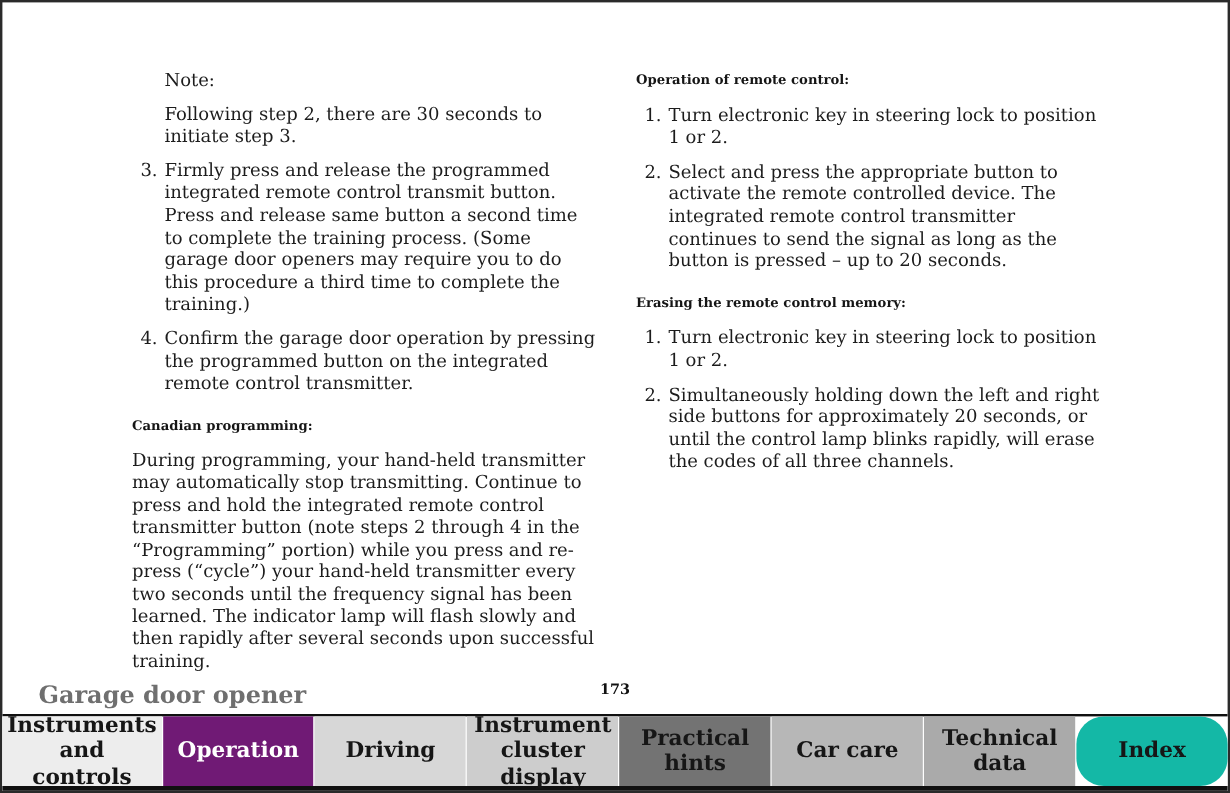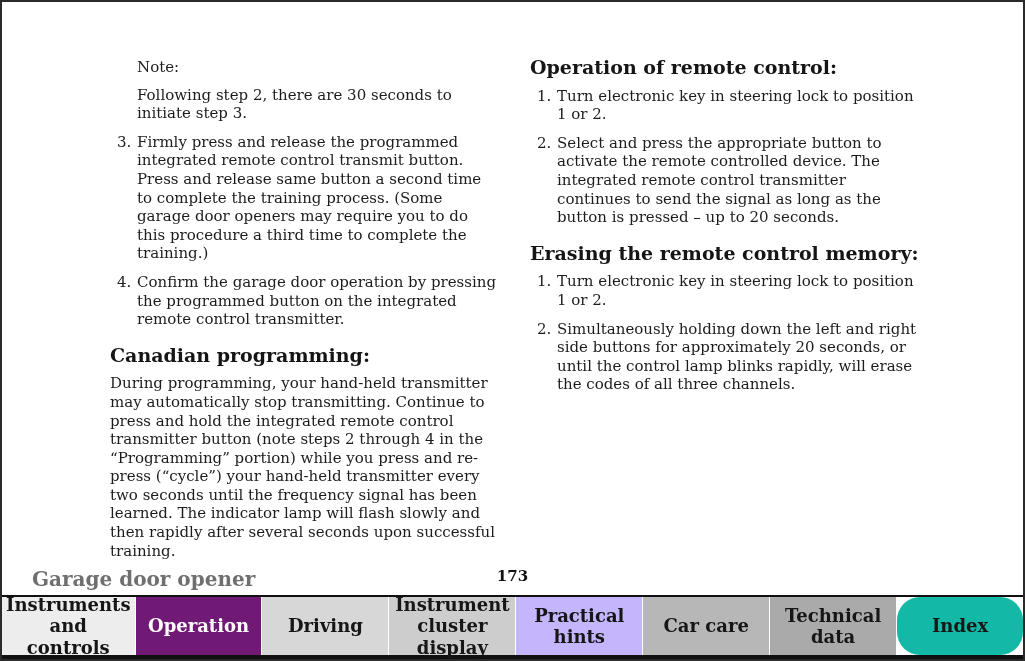--- a/index.html
+++ b/index.html
@@ -18,32 +18,32 @@
   .col-left  { left:108px; width:390px; }
   .col-right { left:528px; width:392px; }
 
   .note-block { margin-left:27px; }
   .note-label { margin:0 0 9px 0; }
   .note-body  { margin:0 0 10px 0; }
 
   .num-item { position:relative; padding-left:27px; margin:9px 0 10px 0; }
   .num-item .num { position:absolute; left:7px; top:0; }
 
-  h3.sect { font-size:19px; font-weight:bold; margin:17px 0 10px 0; color:#151515; }
+  h3.sect { font-size:11px; font-weight:bold; margin:17px 0 10px 0; color:#151515; }
   .col-right h3.sect:first-child { margin-top:0; }
   p.body-par { margin:0; }
 
   .footer { position:absolute; left:0; right:0; bottom:68px; height:24px; }
   .footer-label {
     position:absolute; left:30px; top:0;
     font-size:20px; font-weight:bold; color:#6f6f6f;
   }
   .page-num {
     position:absolute; left:0; right:0; top:0; text-align:center;
-    font-size:15px; font-weight:bold; color:#111;
+    font-size:12px; font-weight:bold; color:#111;
   }
 
   .tabbar {
     position:absolute; left:0; right:0; bottom:0; height:64px;
     box-sizing:border-box;
     border-top:2px solid #101010;
     border-bottom:4px solid #101010;
     background:#ffffff;
     display:flex; gap:1px;
   }
@@ -109,17 +109,17 @@
 <div class="footer">
   <span class="footer-label">Garage door opener</span>
   <span class="page-num">173</span>
 </div>
 
 <div class="tabbar">
   <div class="tab" style="background-color: rgb(237, 237, 237);">Instruments and controls</div>
   <div class="tab active" style="background-color: #701a75;">Operation</div>
   <div class="tab" style="background-color: rgb(215, 215, 215);">Driving</div>
   <div class="tab" style="background-color: rgb(205, 205, 205);">Instrument cluster display</div>
-  <div class="tab" style="background-color: #c4b5fd;">Practical hints</div>
+  <div class="tab" style="background-color: #737373;">Practical hints</div>
   <div class="tab" style="background-color: rgb(183, 183, 183);">Car care</div>
   <div class="tab" style="background-color: rgb(170, 170, 170);">Technical data</div>
   <div class="tab" style="background-color: #14b8a6; border-radius: 23px;">Index</div>
 </div>
 
 </body></html>

